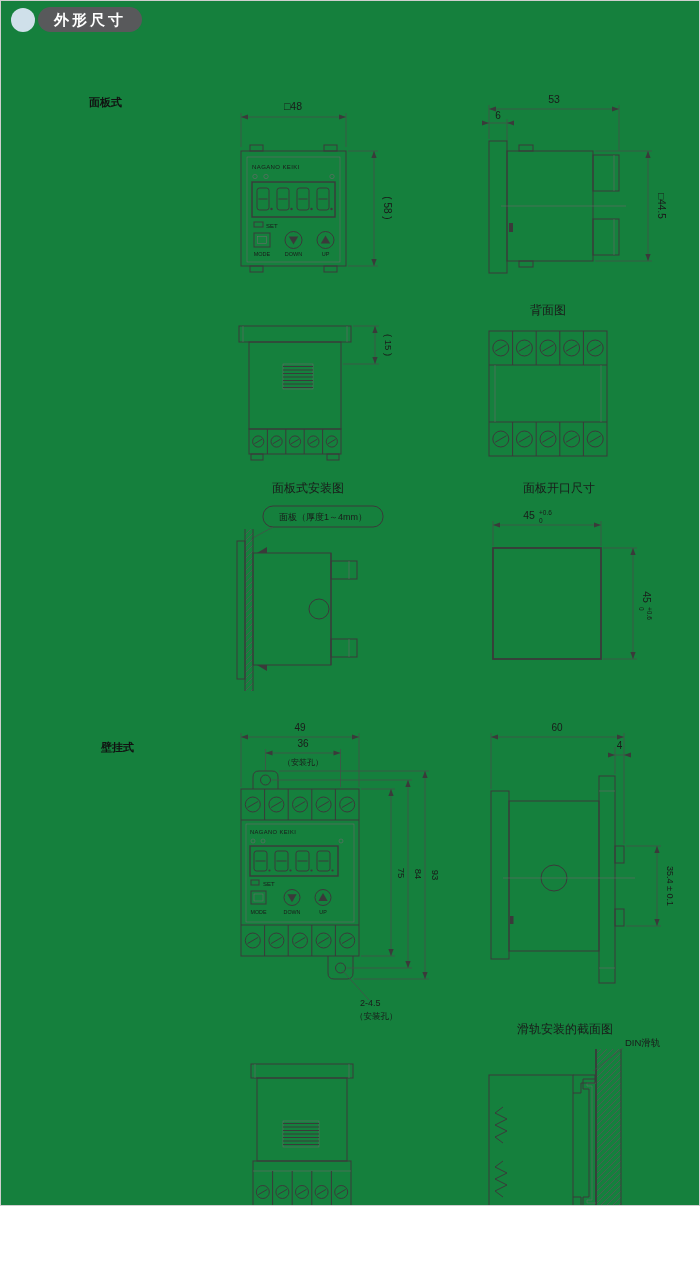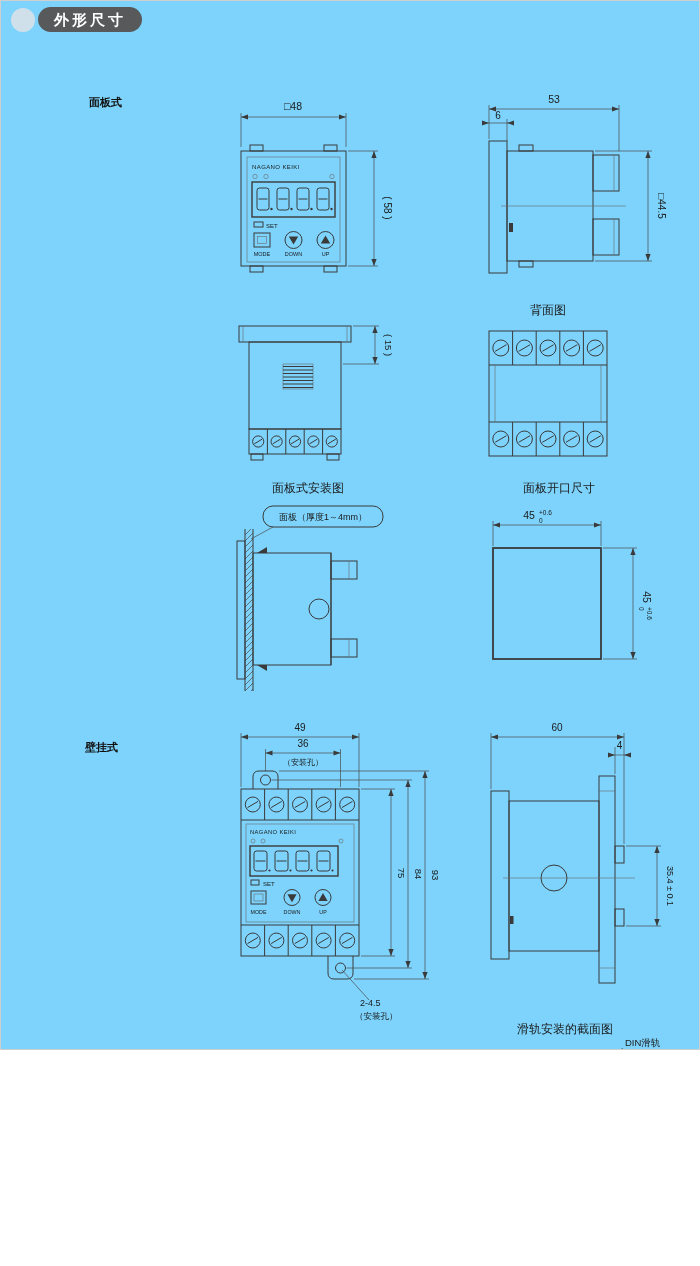--- a/index.html
+++ b/index.html
@@ -1,18 +1,18 @@
 <!DOCTYPE html>
 <html><head>
 <meta charset="utf-8">
 <style>
   *{margin:0;padding:0;box-sizing:border-box}
   html,body{background:#ffffff}
   body{font-family:"Liberation Sans",sans-serif;color:#1a1a1a}
-  .page{position:relative;width:700px;height:1050px;background:#7dd3fc;border:1px solid #cfcfcf;overflow:hidden}
+  .page{position:relative;width:700px;height:1206px;background:#15803d;border:1px solid #cfcfcf;overflow:hidden}
   .abs{position:absolute}
   .hdr-circle{position:absolute;left:10px;top:7px;width:24px;height:24px;border-radius:50%;background:#cfe0ea}
   .hdr-badge{position:absolute;left:37px;top:6px;height:25px;line-height:25px;padding:0 16px;background:#58595b;
              border-radius:13px;color:#fff;font-size:15px;font-weight:bold;letter-spacing:3px}
   .sec-label{position:absolute;font-size:11px;font-weight:bold;color:#111}
   svg{display:block;overflow:visible}
   svg .ln{stroke:#3a3a3a;stroke-width:1;fill:none}
   svg .lnb{stroke:#3a3a3a;stroke-width:1.8;fill:none}
   svg .ln14{stroke:#3a3a3a;stroke-width:1.4;fill:none}
   svg .lt{stroke:#6a6a6a;stroke-width:0.6;fill:none}
@@ -22,21 +22,21 @@
 </style>
 </head>
 <body>
 
 <div class="page">
 
   <div class="hdr-circle"></div>
   <div class="hdr-badge">外形尺寸</div>
 
   <div class="sec-label" style="left:88px;top:94px">面板式</div>
-  <div class="sec-label" style="left:84px;top:739px">壁挂式</div>
+  <div class="sec-label" style="left:100px;top:739px">壁挂式</div>
 
   <svg class="abs" style="left:225px;top:88px" width="195" height="200" viewBox="0 0 195 200">
     <defs>
       <g id="digA">
         <rect x="0" y="0" width="12" height="22" rx="2.5" class="ln"></rect>
         <line x1="1.5" y1="11" x2="10.5" y2="11" class="ln"></line>
         <circle cx="14.5" cy="21" r="1.2" class="fd"></circle>
       </g>
     </defs>
     <g>

